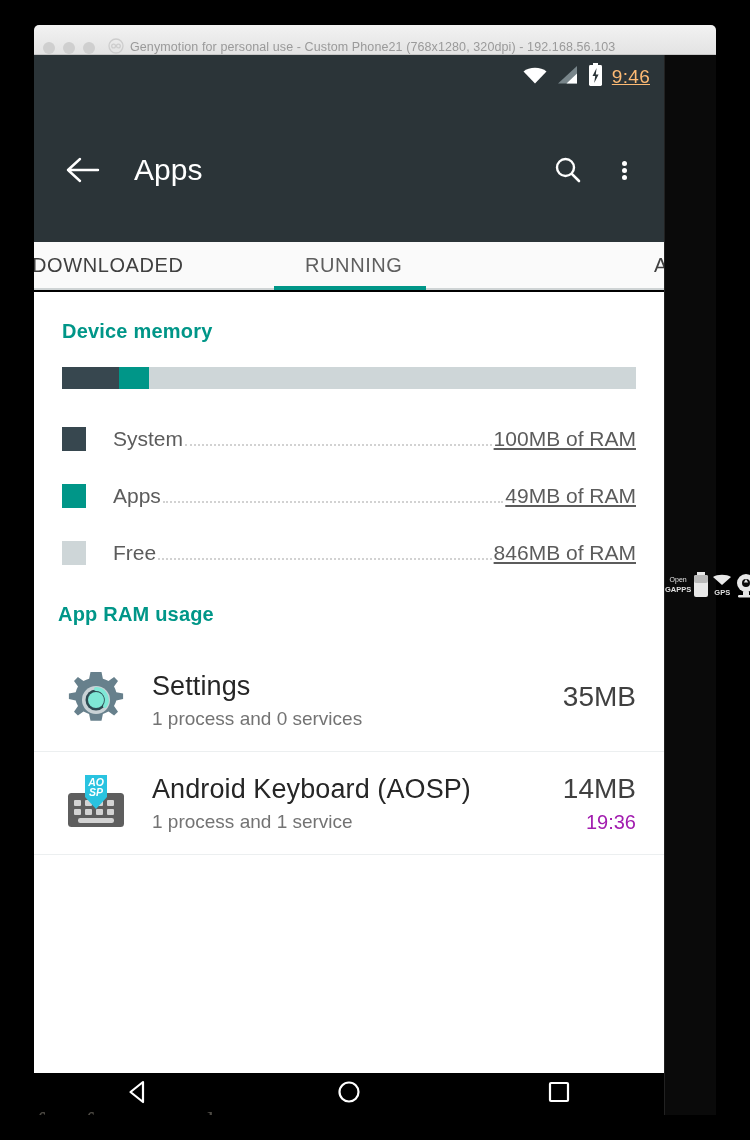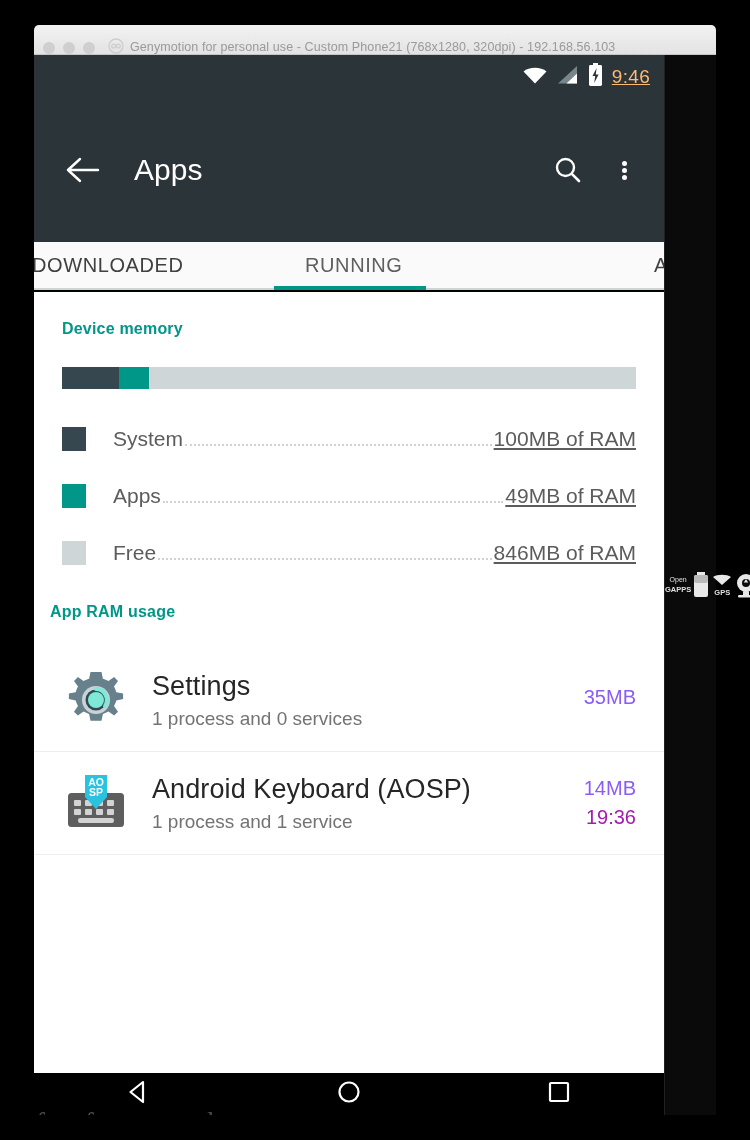--- a/index.html
+++ b/index.html
@@ -94,21 +94,21 @@
   }
 
   
   #content {
     position: absolute; left: 0; top: 237px;
     width: 630px; height: 781px;
     background: #fff;
   }
 
   .section-head {
-    color: #009688; font-size: 16px; font-weight: bold;
+    color: #009688; font-size: 20px; font-weight: bold;
     letter-spacing: .2px;
   }
   #device-memory-head { position: absolute; left: 28px; top: 28px; }
 
   
   #mem-bar {
     position: absolute; left: 28px; top: 75px;
     width: 574px; height: 22px;
     background: #ced6d8; display: flex; overflow: hidden;
   }
@@ -124,35 +124,35 @@
   .legend-label {
     font-size: 21px; color: #5c5c5c; margin-left: 27px; white-space: nowrap;
   }
   .leader {
     flex: 1; margin: 0 2px;
     border-bottom: 2px dotted #d2d2d2;
     position: relative; top: 6px; height: 1px;
   }
   .legend-value { font-size: 21px; color: #5c5c5c; white-space: nowrap; text-decoration: underline; }
 
-  #app-ram-head { position: absolute; left: 16px; top: 311px; }
+  #app-ram-head { position: absolute; left: 24px; top: 311px; }
 
   
   #app-list { position: absolute; left: 0; top: 357px; width: 630px; }
   .app-row {
     display: flex; align-items: center;
     height: 103px; padding: 0 28px;
     border-bottom: 1px solid #eceff0;
   }
-  .app-icon { width: 68px; flex: 0 0 68px; height: 68px; position: relative; }
+  .app-icon { width: 68px; flex: 0 0 68px; height: 68px; position: relative; font-style: italic; }
   .app-texts { flex: 1; margin-left: 22px; }
   .app-name { font-size: 27px; color: #262626; letter-spacing: .1px; }
   .app-sub { font-size: 19px; color: #737373; margin-top: 6px; }
   .app-meta { text-align: right; }
-  .app-size { font-size: 20px; color: #8b5cf6; }
+  .app-size { font-size: 28px; color: #404040; }
   .app-time { font-size: 20px; color: #a21caf; margin-top: 6px; }
 
   
   #navbar {
     position: absolute; left: 0; top: 1018px;
     width: 630px; height: 42px;
     background: #000;
     display: flex; align-items: center; justify-content: space-around;
   }
   #watermark {

